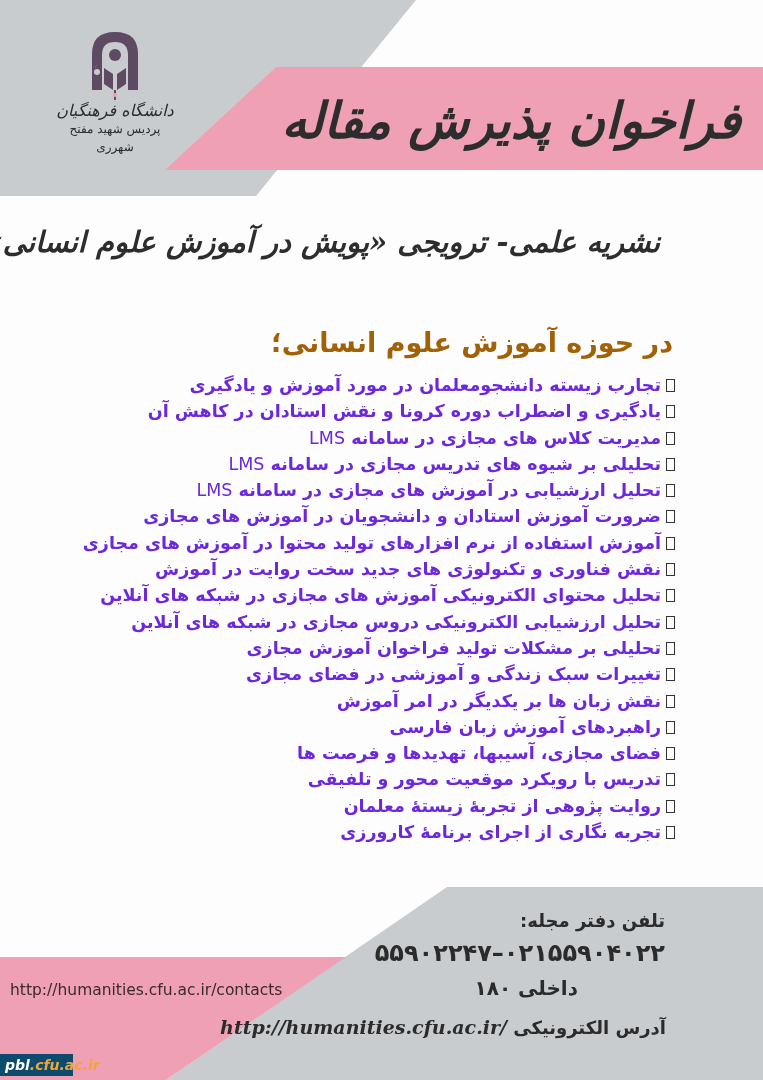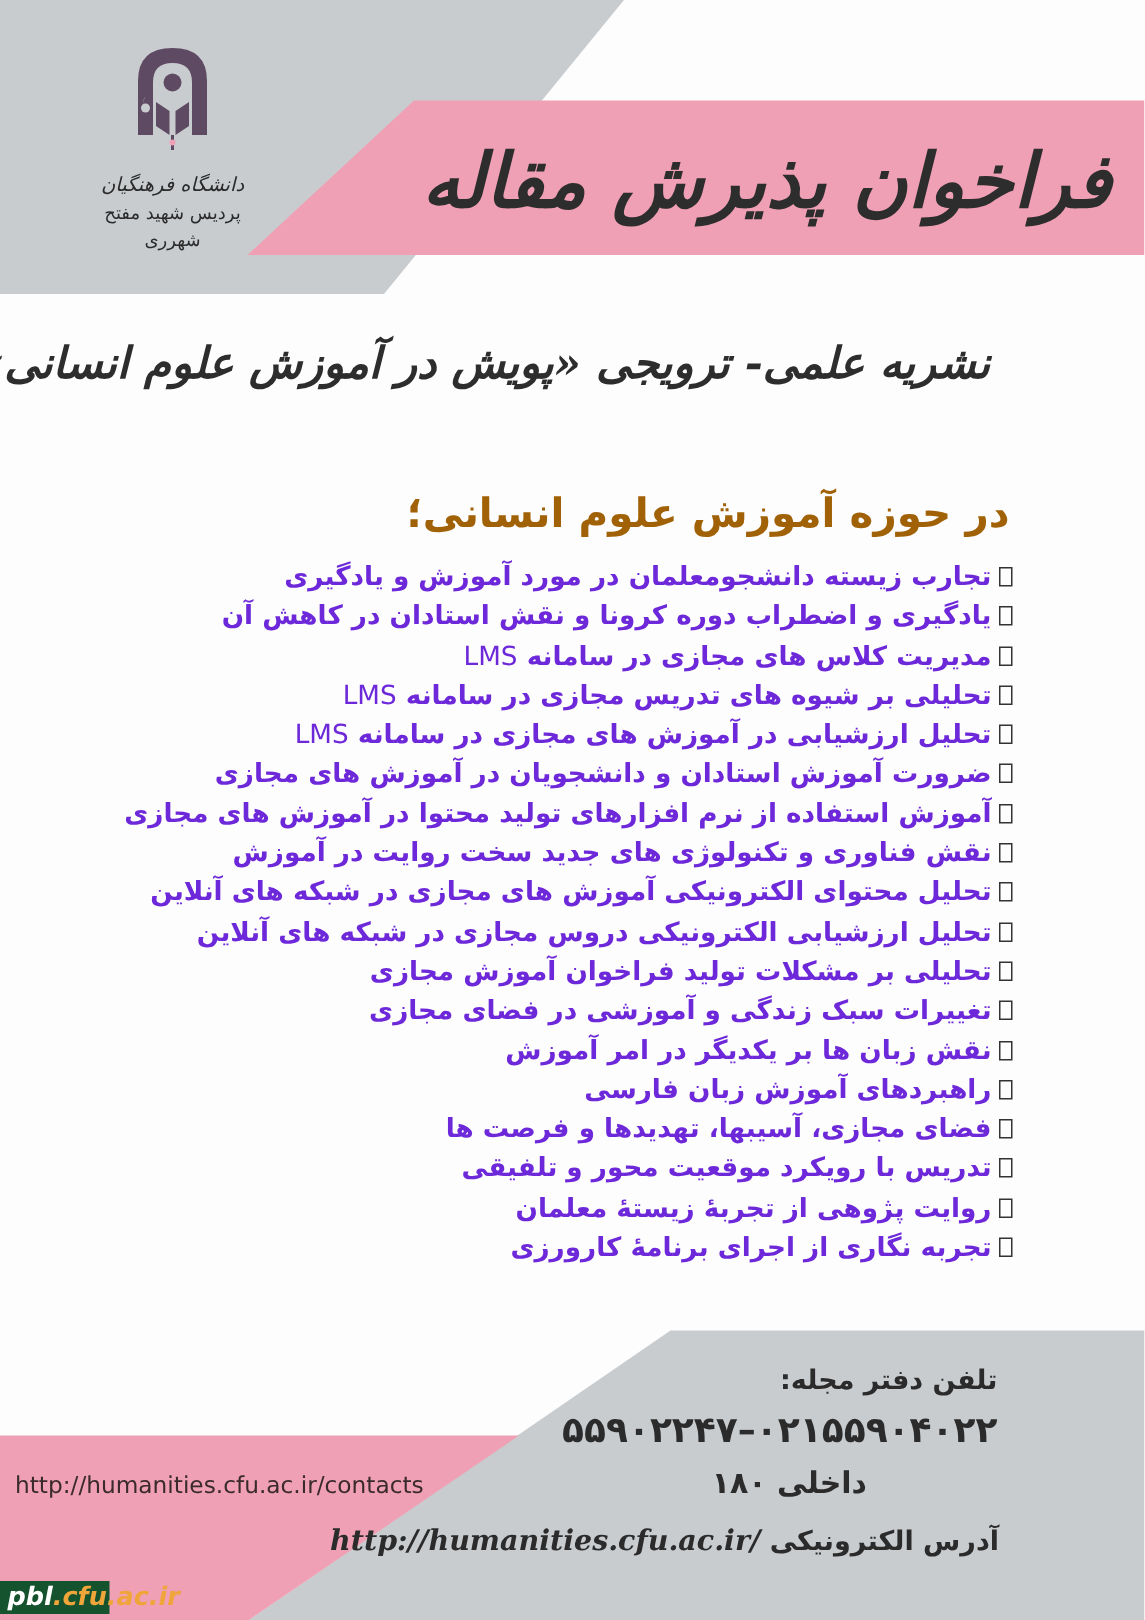--- a/index.html
+++ b/index.html
@@ -4,21 +4,21 @@
   <style>
     * { margin: 0; padding: 0; box-sizing: border-box; }
     html, body { width: 763px; height: 1080px; overflow: hidden; background: #fdfdfd; }
     body { position: relative; font-family: "DejaVu Sans", sans-serif; color: #2b2b2b; }
 
     .bg-shapes { position: absolute; inset: 0; width: 763px; height: 1080px; z-index: 0; }
 
     
     .logo { position: absolute; left: 50px; top: 28px; width: 130px; height: 150px; z-index: 2; text-align: center; }
     .logo svg { display: block; margin: 0 auto; }
-    .logo-line1 { font-family: "DejaVu Serif", serif; font-style: italic; font-size: 13px; color: #2b2b2b; direction: rtl; margin-top: 15px; line-height: 18px; }
+    .logo-line1 { font-family: "DejaVu Serif", serif; font-style: italic; font-size: 16px; color: #2b2b2b; direction: rtl; margin-top: 2px; line-height: 18px; }
     .logo-line2 { font-family: "DejaVu Serif", serif; font-size: 12px; color: #2b2b2b; direction: rtl; line-height: 18px; }
 
     
     .headline { position: absolute; right: 22px; top: 58px; width: 480px; height: 125px; z-index: 2;
       direction: rtl; text-align: right;
       font-family: "DejaVu Serif", serif; font-style: italic; font-weight: bold; font-size: 50px;
       color: #2d2d2d; line-height: 125px; white-space: nowrap; letter-spacing: -1px; }
 
     .subtitle { position: absolute; left: 140px; top: 212px; width: 520px; z-index: 2;
       direction: rtl; text-align: center;
@@ -43,21 +43,21 @@
     .phone-label { right: 98px; top: 906px; font-size: 18px; line-height: 30px; }
     .phone-number { right: 98px; top: 935px; font-size: 24px; line-height: 36px; letter-spacing: 1px; }
     .extension { right: 185px; top: 972px; font-size: 20px; line-height: 32px; }
     .address { right: 97px; top: 1010px; font-size: 18px; line-height: 34px; }
     .address .url { font-family: "DejaVu Serif", serif; font-style: italic; font-size: 19px; direction: ltr; unicode-bidi: embed; }
 
     .contacts-link { position: absolute; left: 10px; top: 977px; z-index: 2;
       font-family: "DejaVu Sans", sans-serif; font-size: 15.5px; color: #3a2a2e; line-height: 26px; white-space: nowrap; }
 
     .watermark { position: absolute; left: 0; top: 1054px; width: 73px; height: 22px; z-index: 3;
-      background: #14532d; font-family: "DejaVu Sans", sans-serif; font-weight: bold; font-style: italic; font-size: 17px;
+      background: #0c4a6e; font-family: "DejaVu Sans", sans-serif; font-weight: bold; font-style: italic; font-size: 14px;
       line-height: 22px; padding-left: 5px; white-space: nowrap; }
     .watermark .wm-a { color: #ffffff; }
     .watermark .wm-b { color: #f0a53a; }
   </style>
 </head>
 <body>
 
 <svg class="bg-shapes" viewBox="0 0 763 1080" width="763" height="1080">
 
   <polygon points="0,0 416,0 256,196 0,196" fill="#c9cccf"></polygon>

